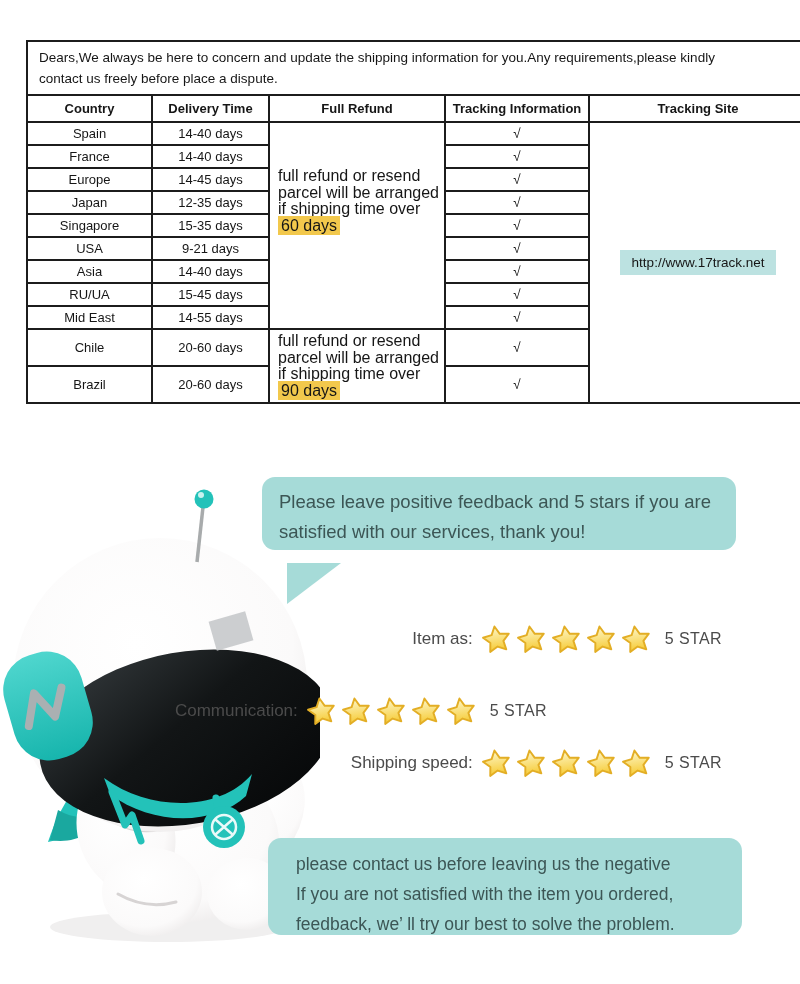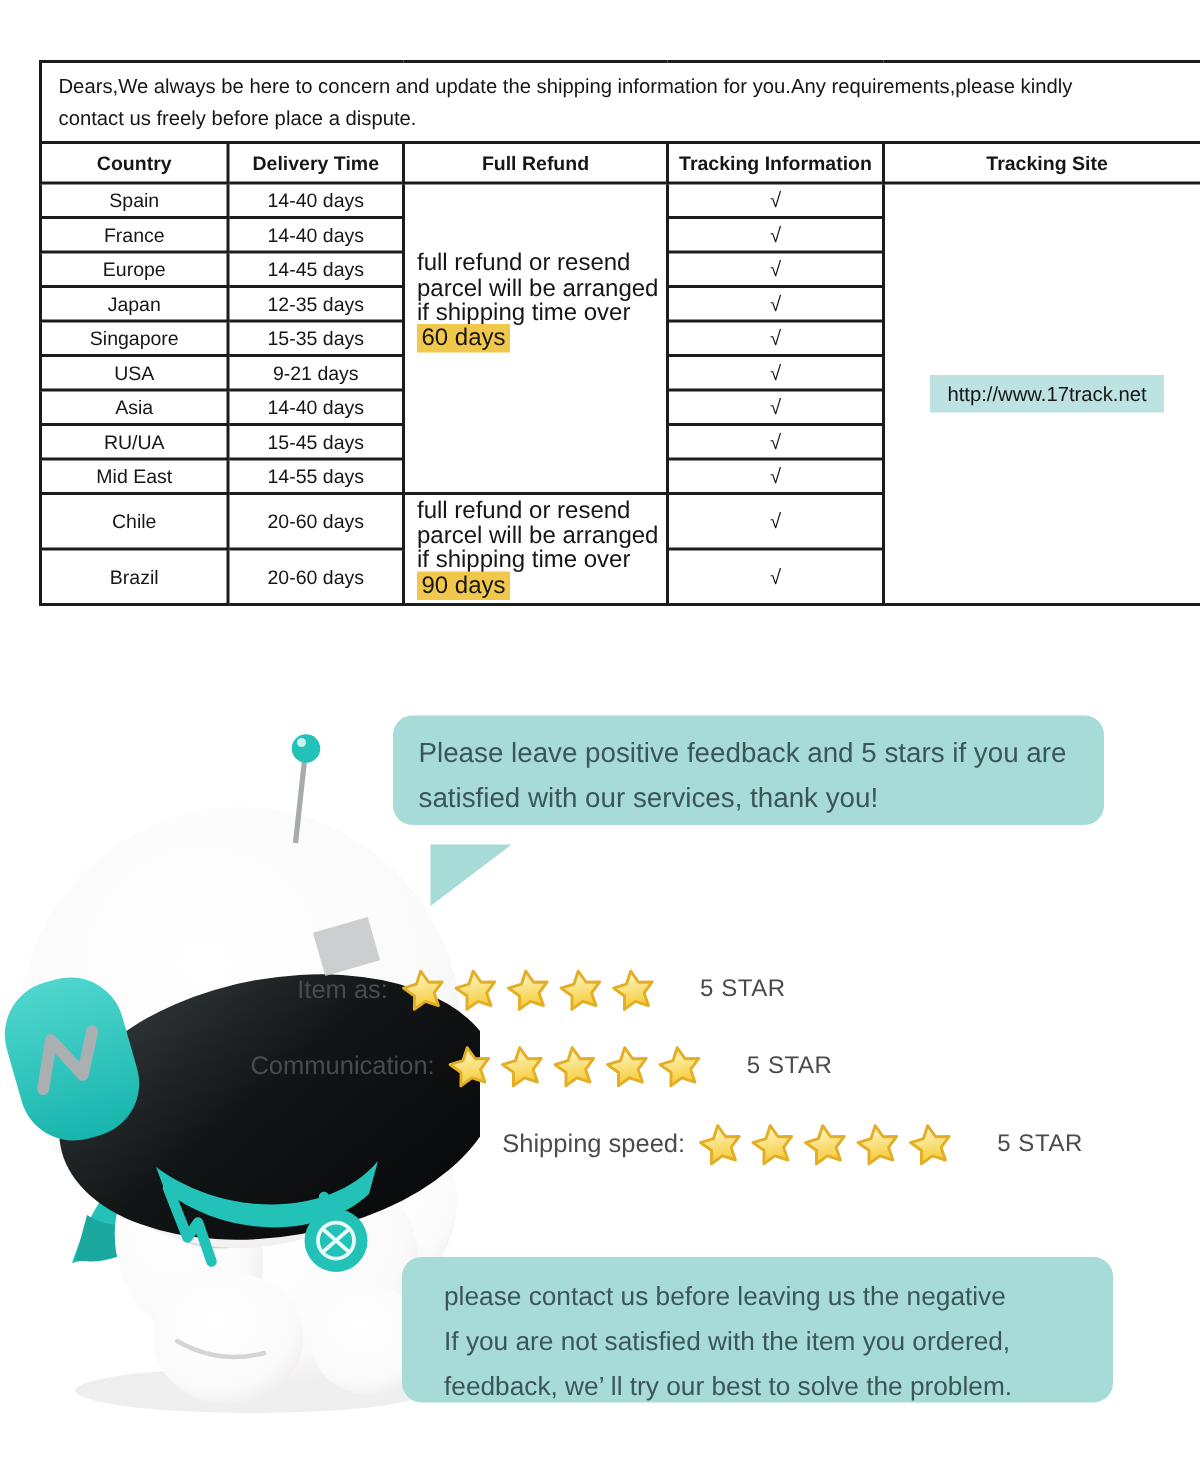--- a/index.html
+++ b/index.html
@@ -30,27 +30,27 @@
   
   .bubble{position:absolute;left:262px;top:477px;width:474px;height:73px;background:var(--bubble-bg);
     border-radius:13px;padding:10px 0 0 17px;color:var(--bubble-text);font-size:18.5px;line-height:30px;}
   .bubble div{white-space:nowrap;}
   .bubble-tail{position:absolute;left:287px;top:563px;width:0;height:0;
     border-top:41px solid var(--bubble-bg);border-right:54px solid transparent;}
 
   
   .rating-row{position:absolute;left:0;width:722px;height:38px;display:flex;align-items:center;
     justify-content:flex-end;gap:7px;color:#4b4b4b;}
-  .rating-row:nth-child(1){top:641px;justify-content:center;}
+  .rating-row:nth-child(1){top:620px;}
   .rating-row:nth-child(2){top:692px;justify-content:center;}
   .rating-row:nth-child(3){top:744px;}
   .rating-row .lbl{font-size:17px;}
   .rating-row .stars{display:flex;gap:2px;align-items:center;}
   .rating-row .star{display:block;}
-  .rating-row .sfx{font-size:16px;letter-spacing:.4px;margin-left:21px;}
+  .rating-row .sfx{font-size:16px;letter-spacing:.4px;margin-left:5px;}
 
   
   .footer-note{position:absolute;left:268px;top:838px;width:474px;height:97px;background:var(--bubble-bg);
     border-radius:13px;padding:11px 0 0 28px;color:var(--bubble-text);font-size:17.5px;line-height:30px;}
   .footer-note div{white-space:nowrap;}
 
   .defs-svg{position:absolute;width:0;height:0;}
 </style>
 </head>
 <body>

